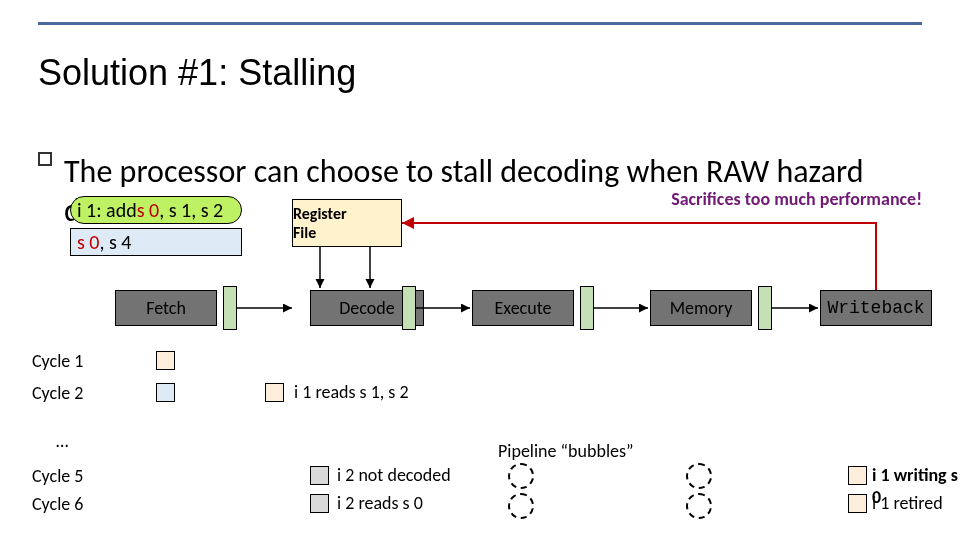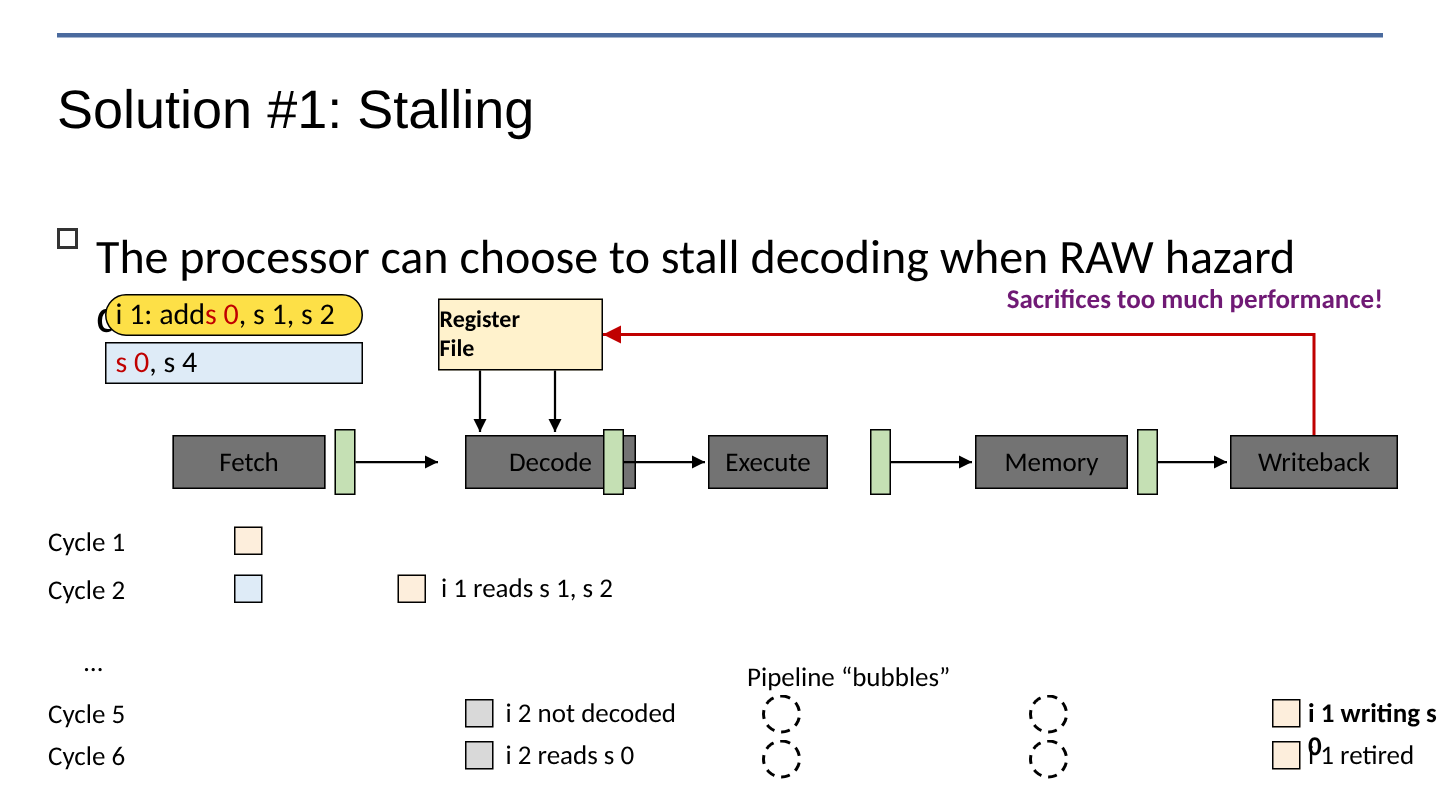--- a/index.html
+++ b/index.html
@@ -56,21 +56,21 @@
     left: 70px;
     width: 172px;
     height: 28px;
     border: 1px solid #000;
     font-size: 20px;
     font-family: Calibri, Arial, sans-serif;
     padding-left: 6px;
     display: flex;
     align-items: center;
   }
-  .instr.i1 { top: 196px; background: #fde047; border-radius: 14px; }
+  .instr.i1 { top: 196px; background: #bef264; border-radius: 14px; }
   .instr.i2 { top: 228px; background: #deebf7; }
   .instr .red { color: #c00000; }
   .instr .blk { color: #000; }
 
   .regfile {
     position: absolute;
     left: 292px;
     top: 199px;
     width: 110px;
     height: 48px;
@@ -101,25 +101,25 @@
     top: 286px;
     width: 14px;
     height: 44px;
     background: #c5e0b4;
     border: 1px solid #000;
   }
   #st-fetch   { left: 115px; width: 102px; }
   #lat1       { left: 223px; }
   #st-decode  { left: 310px; width: 114px; }
   #lat2       { left: 402px; }
-  #st-execute { left: 472px; width: 80px; }
+  #st-execute { left: 472px; width: 102px; }
   #lat3       { left: 580px; }
   #st-memory  { left: 650px; width: 102px; }
   #lat4       { left: 758px; }
-  #st-writeb  { left: 820px; width: 112px; }
+  #st-writeb  { left: 820px; width: 112px; font-family: Liberation Mono, monospace; }
 
   .cycle-label {
     position: absolute;
     font-size: 18px;
     font-family: Calibri, Arial, sans-serif;
     left: 32px;
   }
   #cy1 { top: 350px; }
   #cy2 { top: 382px; }
   #cydots { top: 430px; left: 56px; }

